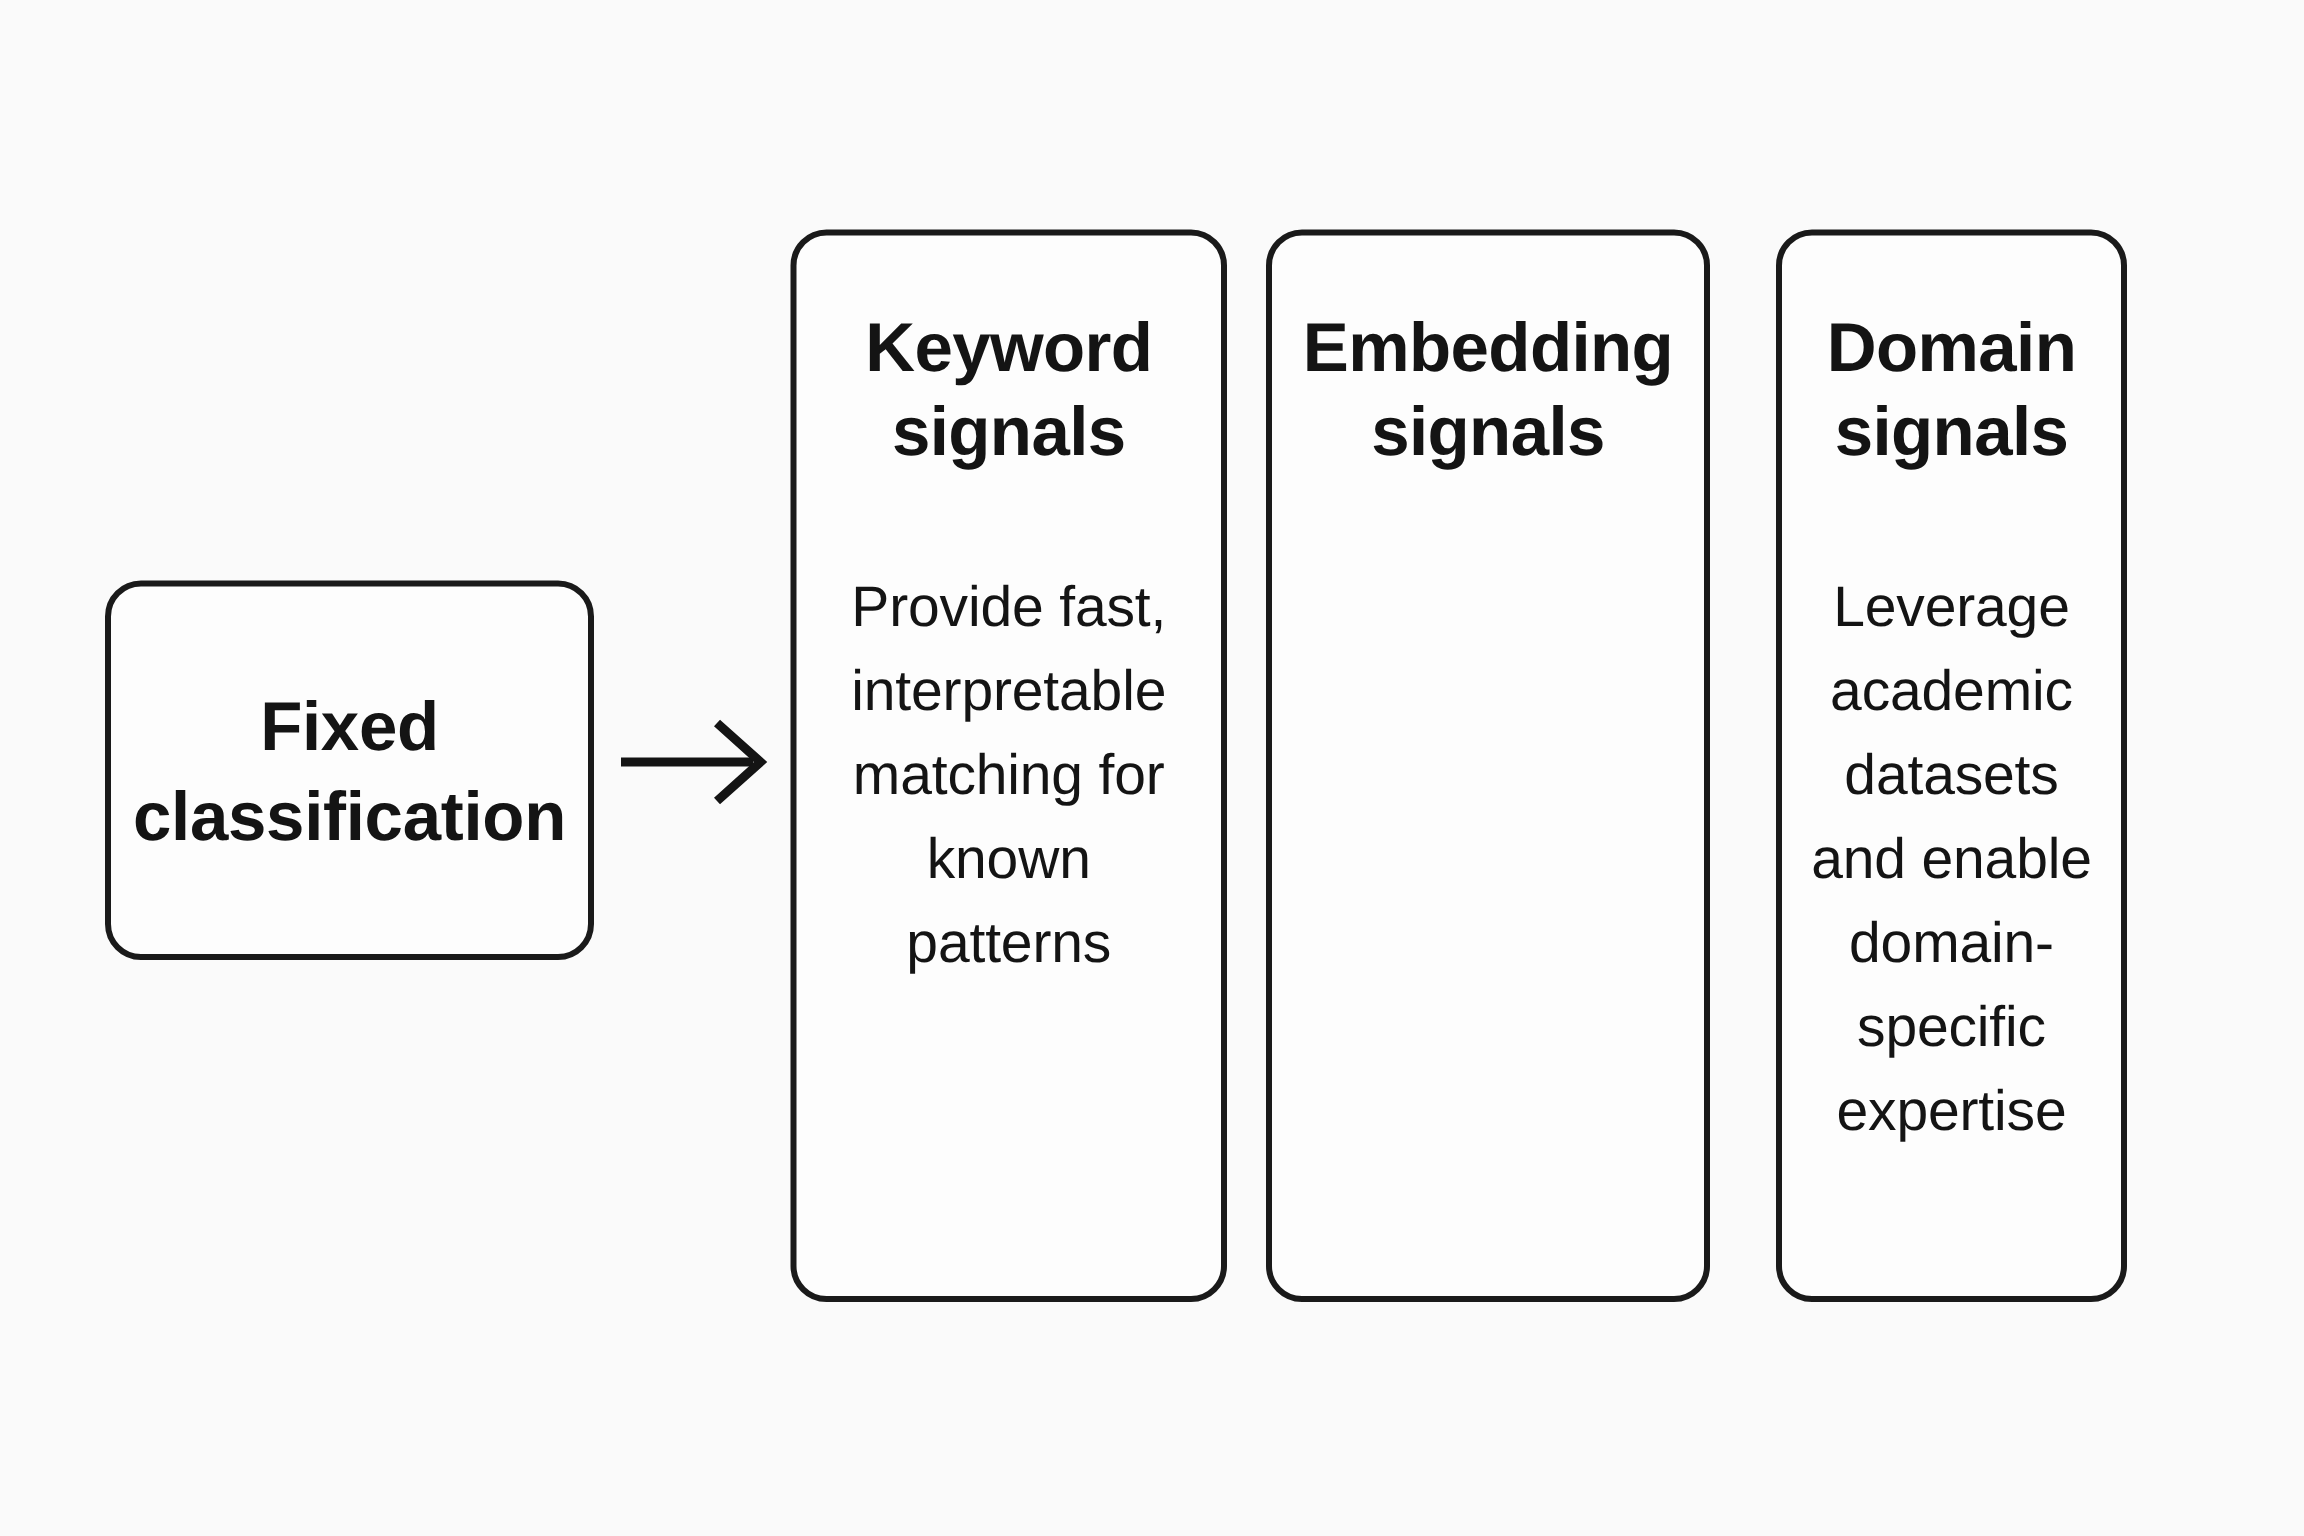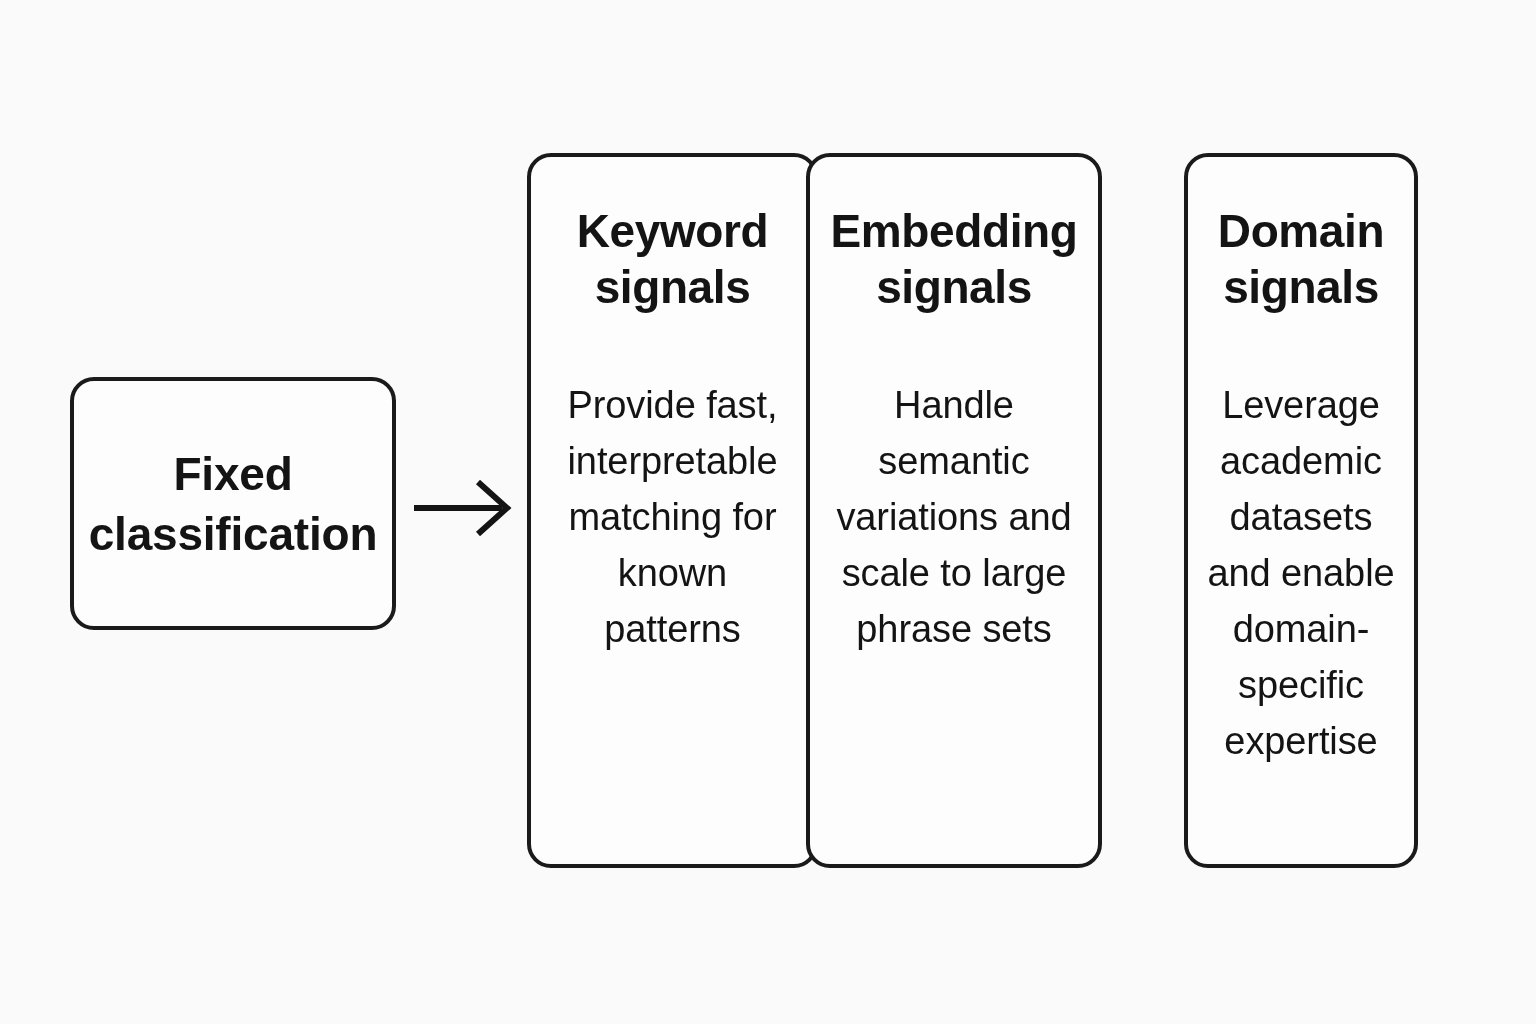--- a/index.html
+++ b/index.html
@@ -17,21 +17,21 @@
   #canvas {
     position: relative;
     width: 1536px;
     height: 1024px;
   }
 
   
   .source-node {
     position: absolute;
     left: 70px;
-    top: 377px;
+    top: 387px;
     width: 326px;
     height: 253px;
     box-sizing: border-box;
     border: 4px solid #1a1a1a;
     border-radius: 24px;
     background: #fdfdfd;
     display: flex;
     align-items: center;
     justify-content: center;
     text-align: center;
@@ -59,21 +59,21 @@
     top: 153px;
     height: 715px;
     box-sizing: border-box;
     border: 4px solid #1a1a1a;
     border-radius: 24px;
     background: #fdfdfd;
     padding: 46px 14px 0 14px;
     text-align: center;
   }
   .card-1 { left: 527px;  width: 291px; }
-  .card-2 { left: 806px;  width: 296px; }
+  .card-2 { left: 844px;  width: 296px; }
   .card-3 { left: 1184px; width: 234px; }
 
   .card-title {
     font-size: 46px;
     font-weight: bold;
     line-height: 56px;
     letter-spacing: -0.4px;
     margin: 0;
   }
   .card-body {
@@ -102,21 +102,20 @@
     </svg>
   </div>
 
   <div class="card card-1">
     <div class="card-title">Keyword signals</div>
     <div class="card-body">Provide fast, interpretable matching for known patterns</div>
   </div>
 
   <div class="card card-2">
     <div class="card-title">Embedding signals</div>
-    <div class="card-body">Handle semantic variations and scale to large phrase sets</div>
   </div>
 
   <div class="card card-3">
     <div class="card-title">Domain signals</div>
     <div class="card-body">Leverage academic datasets and enable domain-specific expertise</div>
   </div>
 
 </div>
 
 </body></html>

